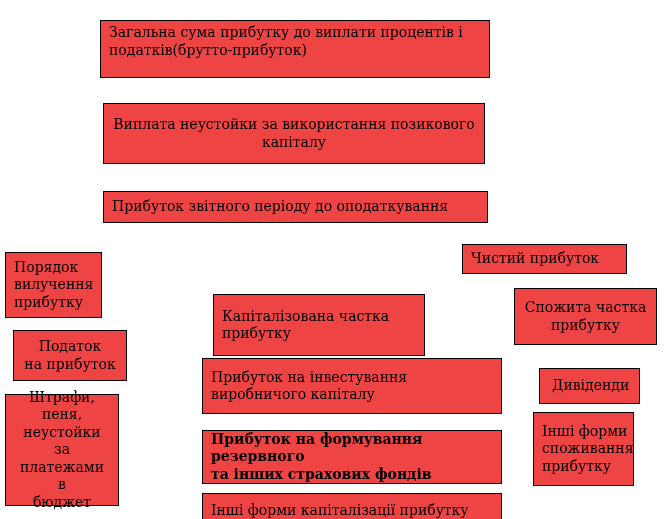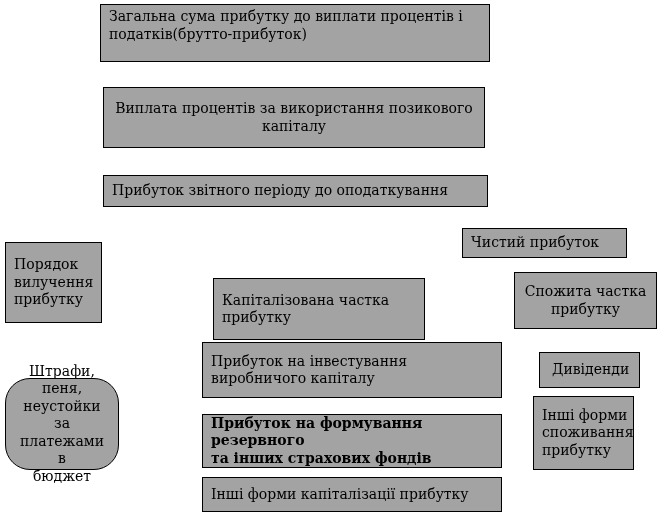--- a/index.html
+++ b/index.html
@@ -10,66 +10,69 @@
   .canvas {
     position: relative;
     width: 665px;
     height: 519px;
     background: #ffffff;
     overflow: hidden;
   }
   .box {
     position: absolute;
     border: 1px solid #000000;
-    background: #a3a3a3;
+    background: #ef4444;
     color: #000000;
     font-size: 14px;
     line-height: 1.25;
     display: flex;
     flex-direction: column;
     justify-content: center;
     padding: 3px 8px;
     white-space: pre-line;
+    margin-top: 16px;
   }
   .align-left   { text-align: left; align-items: flex-start; }
   .align-center { text-align: center; align-items: center; }
   .v-top        { justify-content: flex-start; }
 </style>
 </head>
 <body>
 
 <div class="canvas">
 
   <div class="box align-left v-top" style="left:100px; top:4px; width:390px; height:58px;">Загальна сума прибутку до виплати процентів і
 податків(брутто-прибуток)</div>
 
-  <div class="box align-center" style="left:103px; top:87px; width:382px; height:61px;">Виплата процентів за використання позикового
+  <div class="box align-center" style="left:103px; top:87px; width:382px; height:61px;">Виплата неустойки за використання позикового
 капіталу</div>
 
   <div class="box align-left" style="left:103px; top:175px; width:385px; height:32px;">Прибуток звітного періоду до оподаткування</div>
 
-  <div class="box align-left" style="left:5px; top:242px; width:97px; height:81px;">Порядок
+  <div class="box align-left" style="left:5px; top:236px; width:97px; height:66px;">Порядок
 вилучення
 прибутку</div>
 
   <div class="box align-left" style="left:462px; top:228px; width:165px; height:30px;padding-left:8px;">Чистий прибуток</div>
 
   <div class="box align-left" style="left:213px; top:278px; width:212px; height:62px;">Капіталізована частка
 прибутку</div>
 
   <div class="box align-center" style="left:514px; top:272px; width:143px; height:57px;">Спожита частка
 прибутку</div>
 
+  <div class="box align-center" style="left:13px; top:314px; width:114px; height:51px;">Податок
+на прибуток</div>
 
   <div class="box align-left" style="left:202px; top:342px; width:300px; height:56px;">Прибуток на інвестування
 виробничого капіталу</div>
 
   <div class="box align-left" style="left:539px; top:352px; width:101px; height:36px;padding-left:12px;">Дивіденди</div>
 
-  <div class="box align-center" style="left:5px; top:378px; width:114px; height:92px;border-radius:25px;">Штрафи, пеня,
+  <div class="box align-center" style="left:5px; top:378px; width:114px; height:112px;">Штрафи, пеня,
 неустойки за
 платежами в
 бюджет</div>
 
   <div class="box align-left" style="left:533px; top:396px; width:101px; height:74px;">Інші форми
 споживання
 прибутку</div>
 
   <div class="box align-left" style="left:202px; top:414px; width:300px; height:54px;font-weight:bold;">Прибуток на формування резервного
 та інших страхових фондів</div>

